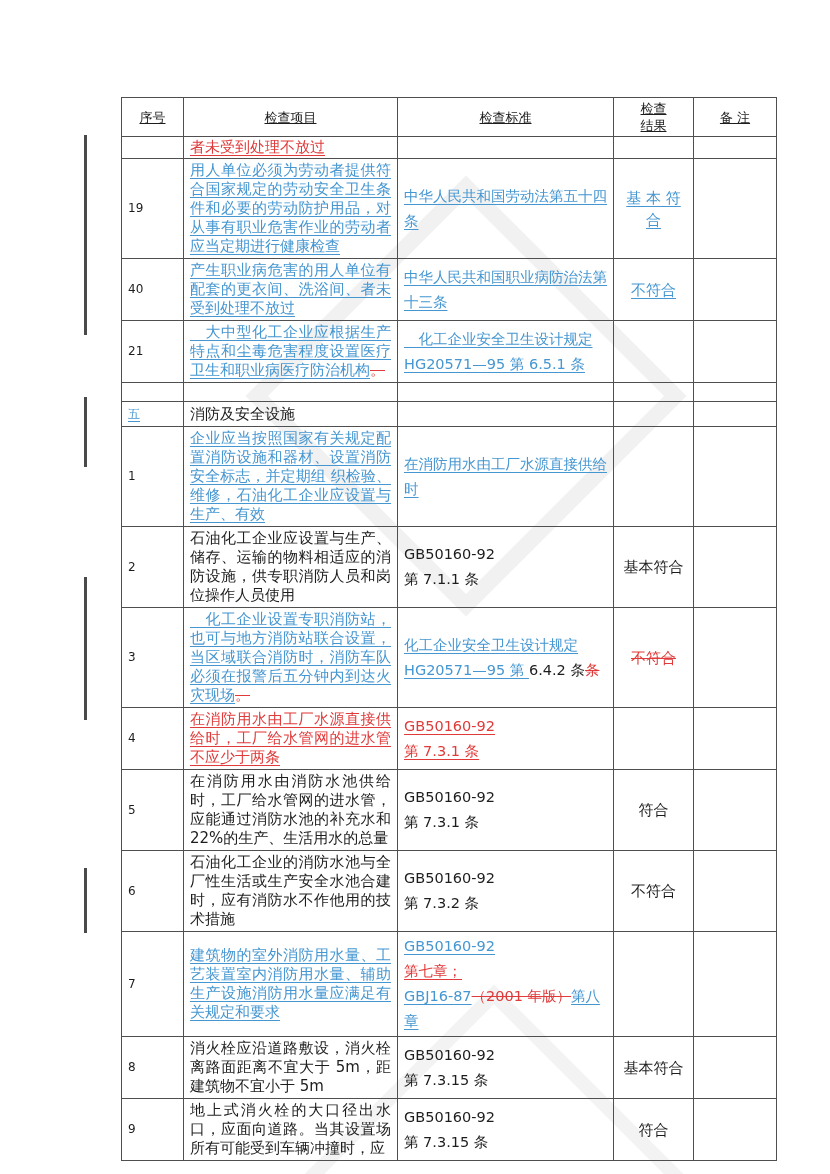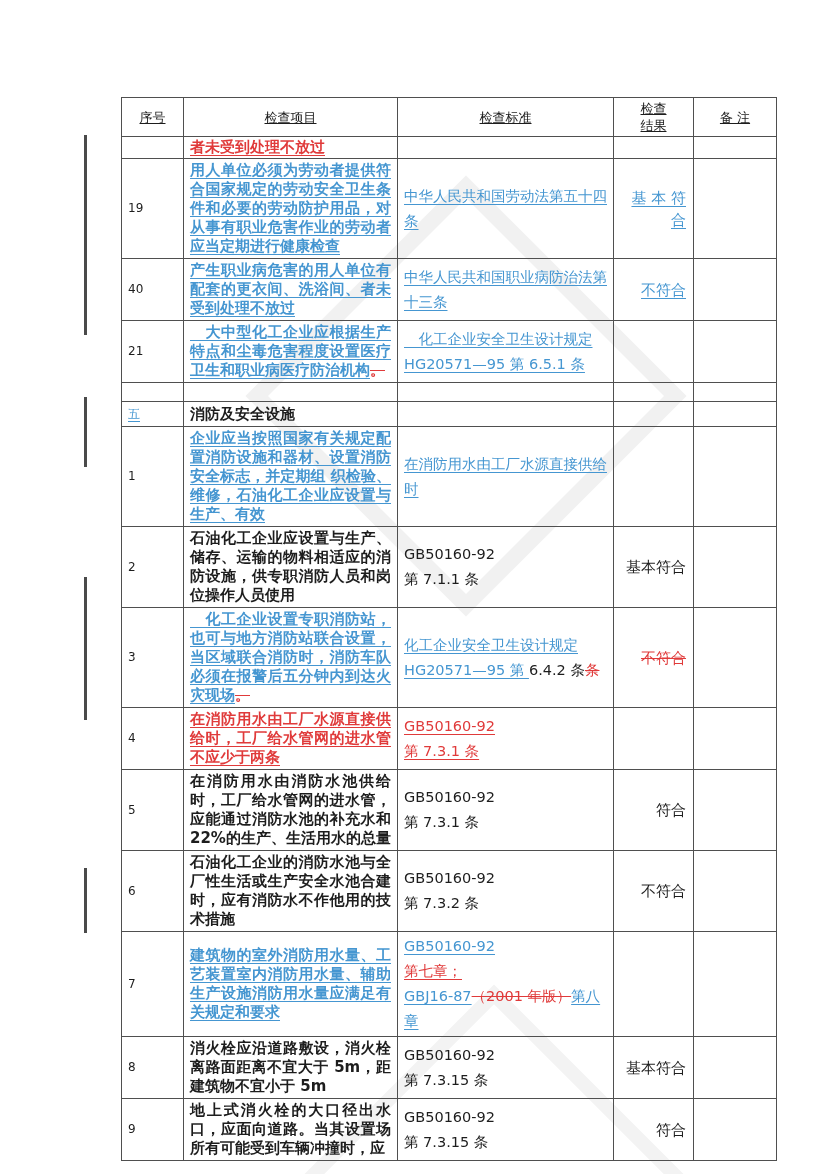--- a/index.html
+++ b/index.html
@@ -33,23 +33,23 @@
     vertical-align:middle;
     font-size:15px;
     line-height:19px;
     overflow:hidden;
   }
   thead th{
     font-weight:normal;text-align:center;height:32px;
     white-space:pre-line;line-height:17px;font-size:13px;text-decoration:underline;
   }
   .cell-no{text-align:left;font-size:12px;}
-  .cell-item{text-align:justify;font-weight:bold;}
+  .cell-item{text-align:justify;}
   .cell-std{font-size:14.5px;line-height:25px;white-space:pre-line;}
-  .cell-res{text-align:right;padding:2px 7px;line-height:22px;}
+  .cell-res{text-align:center;padding:2px 7px;line-height:22px;}
   tr.strip td{height:20px;padding-top:0;padding-bottom:0;line-height:21px;}
   tr.spacer td{height:14px;}
   tr.section td{height:20px;}
 
   
   :root{--ins:#4596d1;--del:#e03a3a;}
   .seg-plain{color:#1d1d1d;}
   .seg-ins{color:var(--ins);text-decoration:underline;text-underline-offset:3px;}
   .seg-del{color:var(--del);text-decoration:line-through;}
   .seg-redu{color:var(--del);text-decoration:underline;text-underline-offset:3px;}

